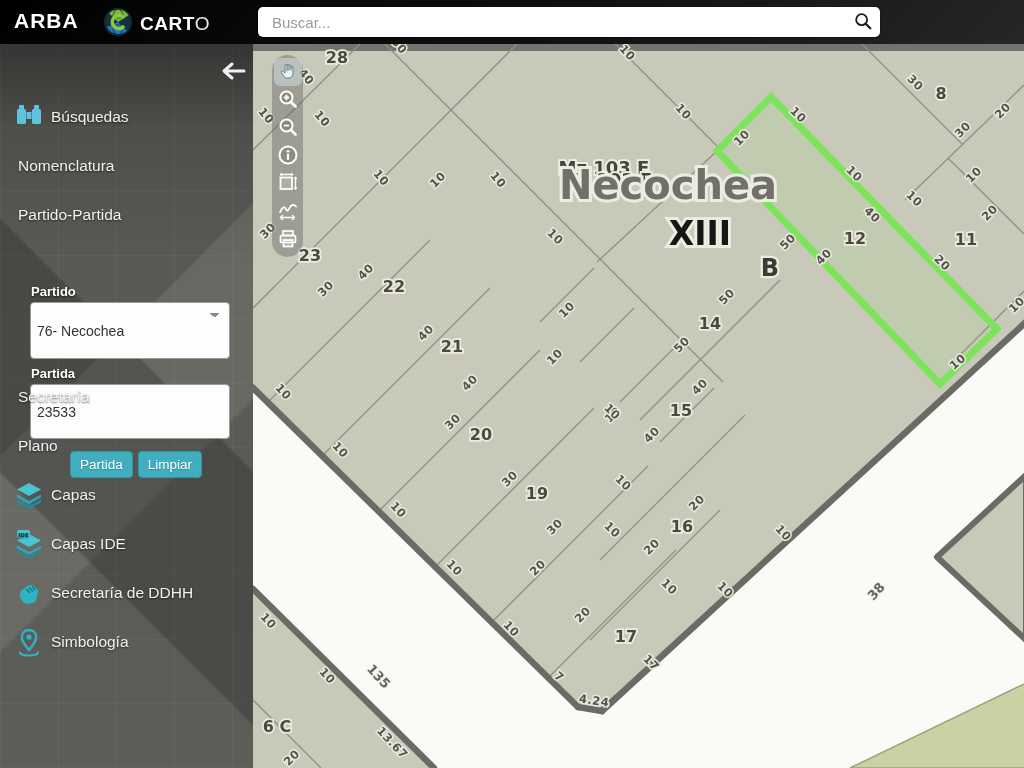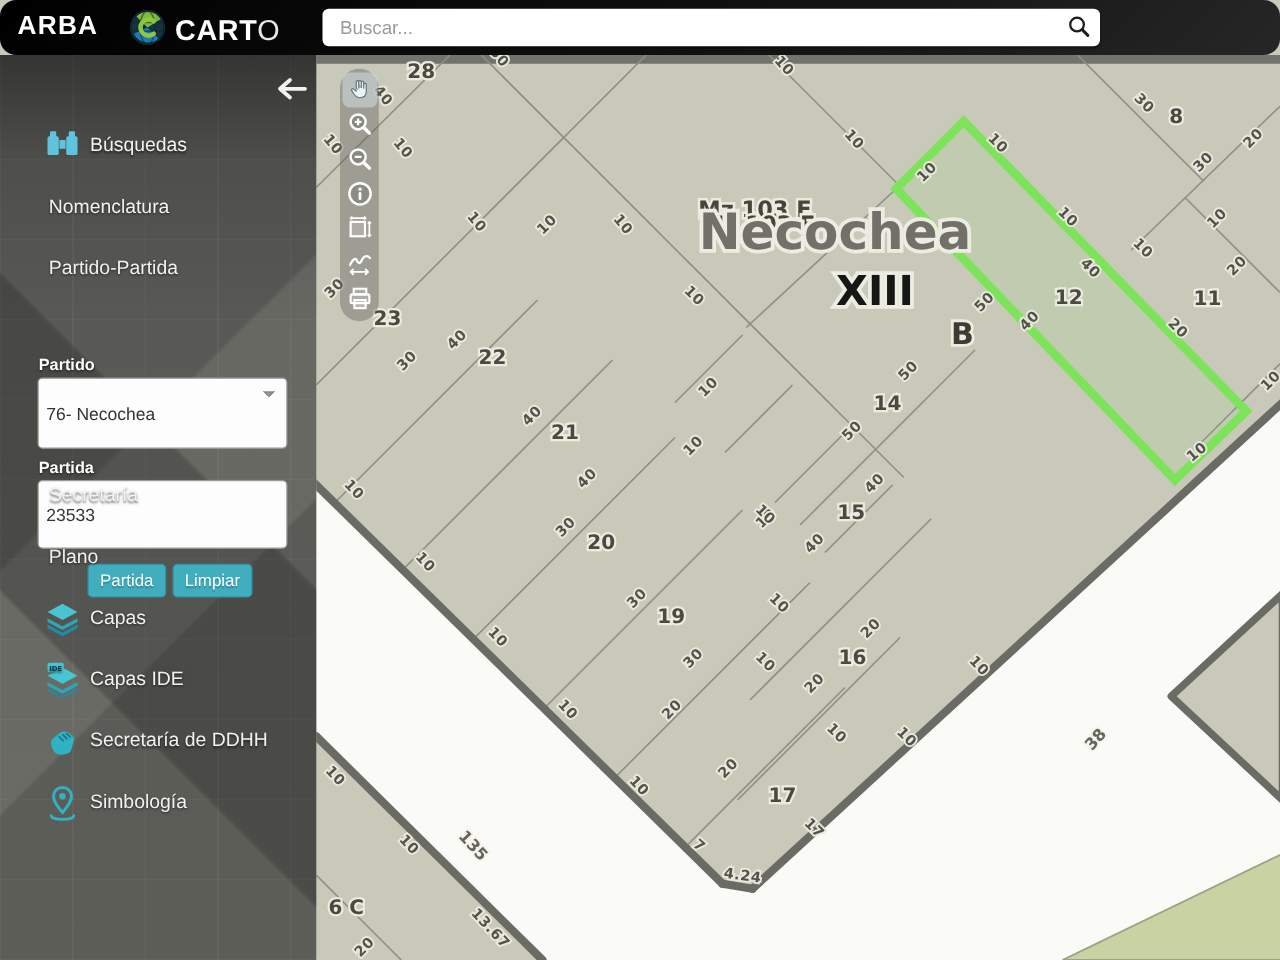--- a/index.html
+++ b/index.html
@@ -1,23 +1,23 @@
 <!DOCTYPE html>
 <html><head>
 <meta charset="utf-8">
 <style>
   html,body{margin:0;padding:0;background:#000;}
   #app{position:relative;width:1024px;height:768px;overflow:hidden;font-family:"Liberation Sans",sans-serif;background:#c9c9ba;}
 
   
   #topbar{position:absolute;left:0;top:0;width:1024px;height:44px;
-    background:linear-gradient(135deg,#000 0%,#101010 55%,#262626 100%);z-index:30;border-radius:13px;}
+    background:linear-gradient(135deg,#000 0%,#101010 55%,#262626 100%);z-index:30;}
   #brand{position:absolute;left:14px;top:9px;color:#fff;font-size:21px;font-weight:bold;letter-spacing:1px;}
   #carto-logo{position:absolute;left:103px;top:7px;display:flex;align-items:center;gap:7px;}
-  #carto-text{color:#fff;font-size:23px;font-weight:bold;letter-spacing:.5px;}
+  #carto-text{color:#fff;font-size:19px;font-weight:bold;letter-spacing:.5px;}
   #carto-text .lt{font-weight:300;color:#e8e8e8;}
   #search-wrap{position:absolute;left:258px;top:7px;width:622px;height:30px;background:#fff;border-radius:5px;
     box-shadow:0 1px 2px rgba(0,0,0,.5);display:flex;align-items:center;}
   #search-input{flex:1;border:none;outline:none;background:transparent;font-size:15px;color:#c2410c;padding:0 10px 0 14px;font-family:"Liberation Sans",sans-serif;}
   #search-input::placeholder{color:#9a9a9a;}
   #search-btn{width:34px;height:30px;border:none;background:transparent;cursor:pointer;display:flex;align-items:center;justify-content:center;}
 
   
   #sidebar{position:absolute;left:0;top:44px;width:253px;height:724px;z-index:20;color:#f2f2f2;
     background:
@@ -25,21 +25,21 @@
       linear-gradient(45deg,rgba(25,25,25,0) 30%,rgba(25,25,25,.28) 30.5%,rgba(25,25,25,.28) 56%,rgba(25,25,25,0) 56.5%),
       linear-gradient(135deg,rgba(210,210,200,0) 42%,rgba(210,210,200,.14) 42.5%,rgba(210,210,200,.14) 62%,rgba(210,210,200,0) 62.5%),
       repeating-linear-gradient(90deg,rgba(255,255,255,.05) 0 1px,rgba(255,255,255,0) 1px 58px),
       repeating-linear-gradient(0deg,rgba(255,255,255,.04) 0 1px,rgba(255,255,255,0) 1px 64px),
       linear-gradient(#5a5a56,#61615c);}
   #collapse-btn{position:absolute;right:6px;top:16px;width:28px;height:24px;border:none;background:transparent;cursor:pointer;padding:0;}
   .menu{position:absolute;left:0;width:253px;}
   #menu-top{top:48px;}
   #menu-bottom{top:328px;}
   .menu-item{display:flex;align-items:center;height:49px;padding-left:14px;cursor:pointer;font-size:15.5px;
-    text-shadow:0 1px 2px rgba(0,0,0,.6);margin-left:21px;}
+    text-shadow:0 1px 2px rgba(0,0,0,.6);}
   .menu-item .mi-icon{width:34px;height:32px;margin-right:3px;flex:0 0 auto;display:flex;align-items:center;}
   .menu-item.no-icon{padding-left:18px;}
 
   
   #pp-form{position:absolute;left:0;top:240px;width:253px;}
   .f-label{margin-left:31px;font-size:13px;font-weight:bold;color:#fff;text-shadow:0 1px 2px rgba(0,0,0,.7);margin-bottom:3px;}
   .f-select,.f-input{display:block;margin:0 0 7px 30px;width:186px;height:21px;border-radius:4px;border:1px solid #9a9a9a;
     background:#fdfdfd;font-size:14px;color:#333;padding:16px 6px;font-family:"Liberation Sans",sans-serif;box-sizing:content-box;}
   .f-select{appearance:none;-webkit-appearance:none;height:23px;
     background-image:linear-gradient(45deg,transparent 50%,#8a8a8a 50%),linear-gradient(135deg,#8a8a8a 50%,transparent 50%);

